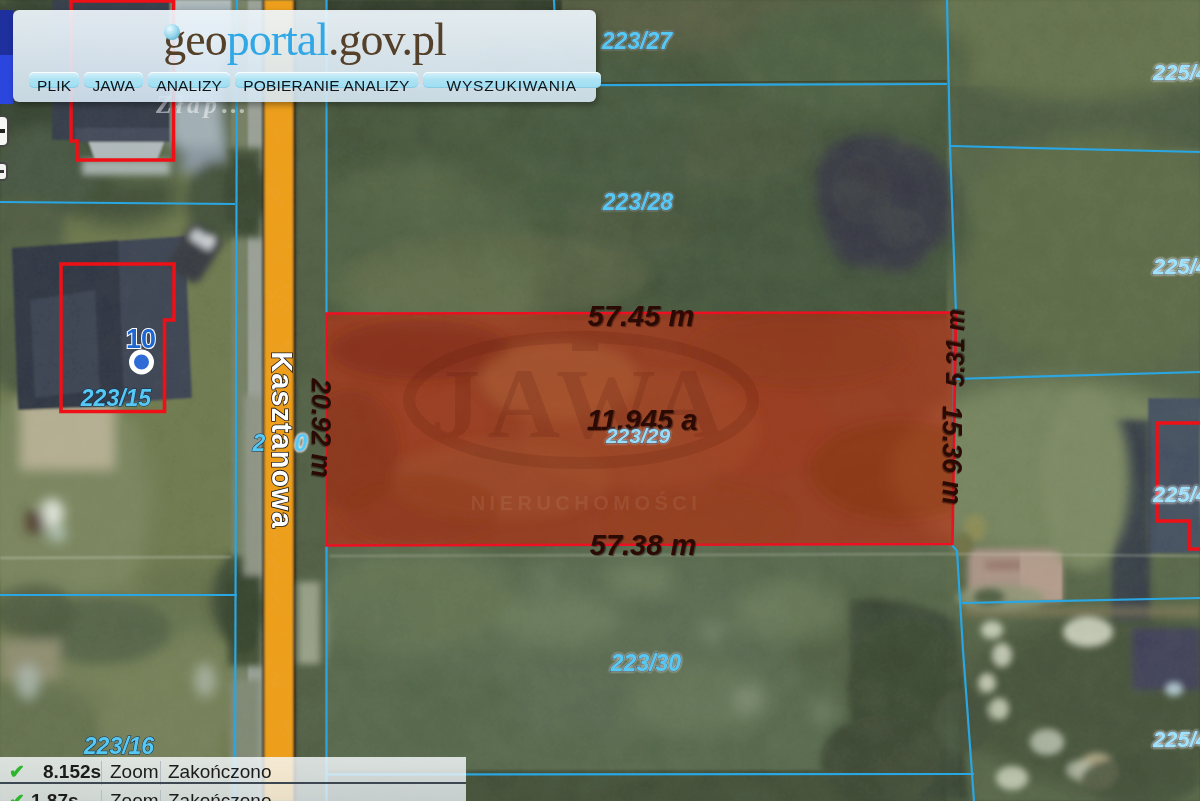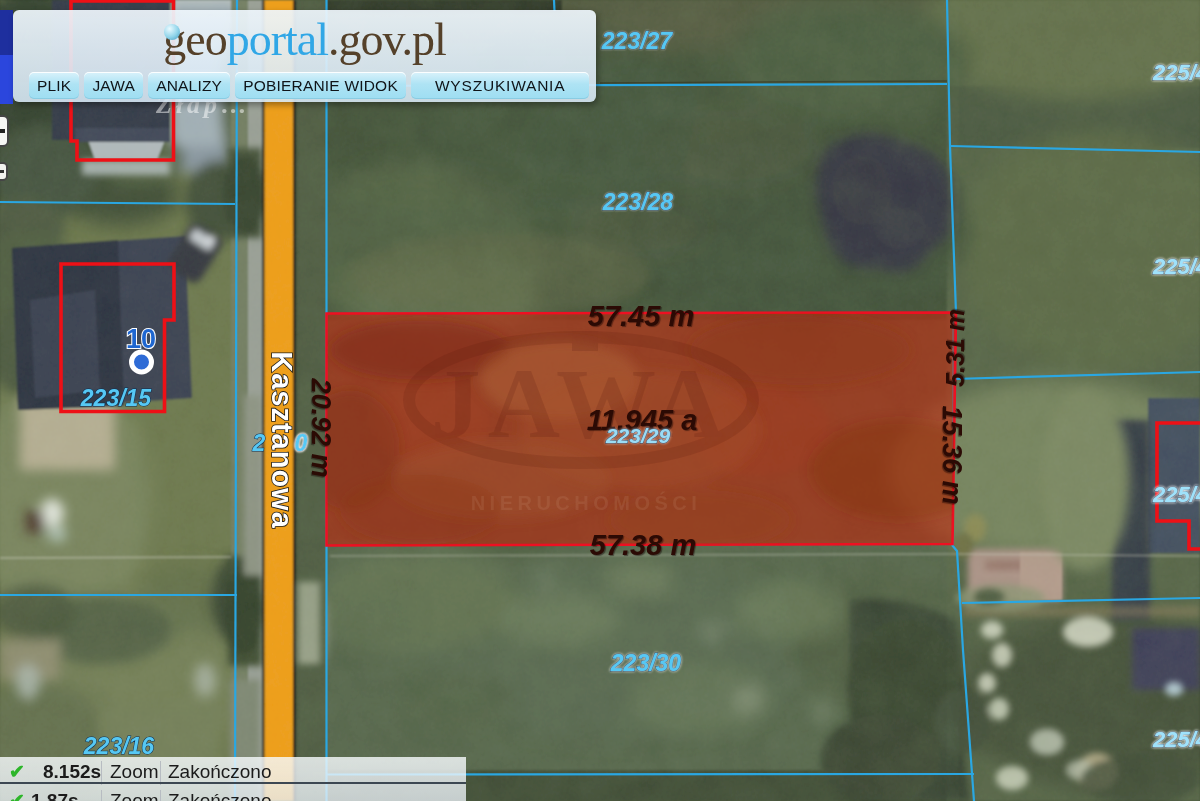--- a/index.html
+++ b/index.html
@@ -7,21 +7,21 @@
   #map{position:absolute;left:0;top:0;}
   .hdr{position:absolute;left:13px;top:10px;width:583px;height:92px;
     background:linear-gradient(180deg,rgba(238,246,252,.93),rgba(214,231,244,.90));
     border-radius:6px;box-shadow:2px 3px 6px rgba(0,0,0,.35);}
   .logo{position:absolute;left:0;top:3px;width:100%;text-align:center;
     font-family:"Liberation Serif",serif;font-size:46px;letter-spacing:-1px;color:#55412a;}
   .logo .b{color:#30a7e6;}
   .globe{position:absolute;left:151px;top:14px;width:16px;height:16px;border-radius:50%;
     background:radial-gradient(circle at 35% 30%,#eafaff,#8fd4ea 55%,#3f96bd);}
   .menu{position:absolute;left:16px;top:62px;white-space:nowrap;}
-  .mbtn{display:inline-block;height:27px;line-height:27px;margin-right:5px;padding:0 8px;
+  .mbtn{display:inline-block;height:16px;line-height:27px;margin-right:5px;padding:0 8px;
     border-radius:5px;background:linear-gradient(180deg,#d9f2fb 0%,#aee3f4 45%,#9edef2 100%);box-shadow:inset 0 1px 0 rgba(255,255,255,.9), inset 0 -1px 0 rgba(120,190,215,.55);
     font-size:15.5px;color:#101418;letter-spacing:.2px;}
   .sbar{position:absolute;left:0;top:757px;width:466px;height:44px;
     background:linear-gradient(180deg,rgba(246,250,252,.82),rgba(233,240,246,.78));font-size:19px;color:#1b1b1b;}
   .srow{position:absolute;left:0;height:26px;line-height:26px;width:100%;}
   .sep{position:absolute;top:2px;height:24px;width:1px;background:#b7bcc2;}
   .chk{position:absolute;left:9px;top:0;color:#2db62a;font-weight:bold;font-size:19px;}
   .sdiv{position:absolute;left:0;top:25px;width:466px;height:2px;background:#3c4752;}
 </style>
 </head>
@@ -314,21 +314,21 @@
   <rect x="-14" y="116" width="22" height="30" rx="5" fill="#f6f6f4" stroke="#454545" stroke-width="2"></rect>
   <rect x="-4" y="129" width="9" height="4" fill="#222"></rect>
   <rect x="-12" y="163" width="19" height="17" rx="4" fill="#f2f2ef" stroke="#454545" stroke-width="2"></rect>
   <rect x="-4" y="170" width="8" height="3" fill="#333"></rect>
 </svg>
 
 <div class="hdr">
   <div class="logo"><span>geo</span><span class="b">portal</span><span>.gov.pl</span></div>
   <div class="globe"></div>
   <div class="menu">
-    <span class="mbtn">PLIK</span><span class="mbtn">JAWA</span><span class="mbtn">ANALIZY</span><span class="mbtn">POBIERANIE WIDOK</span><span class="mbtn" style="padding:0 24px;letter-spacing:.8px;">WYSZUKIWANIA</span>
+    <span class="mbtn">PLIK</span><span class="mbtn">JAWA</span><span class="mbtn">ANALIZY</span><span class="mbtn">POBIERANIE ANALIZY</span><span class="mbtn" style="padding:0 24px;letter-spacing:.8px;">WYSZUKIWANIA</span>
   </div>
 </div>
 
 <div class="sbar">
   <div class="srow" style="top:2px;">
     <span class="chk">✔</span>
     <span style="position:absolute;left:43px;font-weight:bold;">8.152s</span>
     <span style="position:absolute;left:110px;">Zoom</span>
     <span style="position:absolute;left:168px;">Zakończono</span>
     <span class="sep" style="left:101px;"></span>

